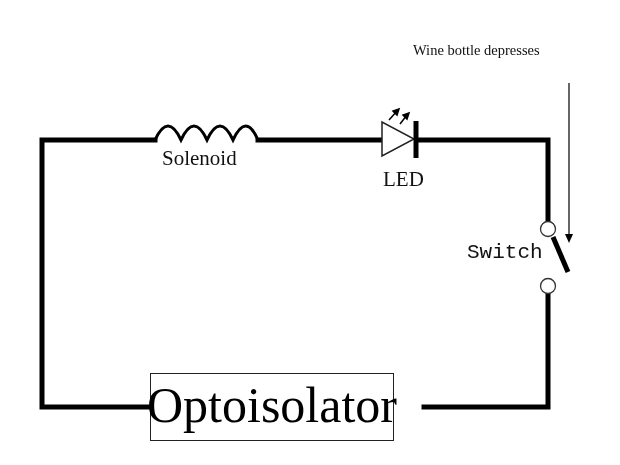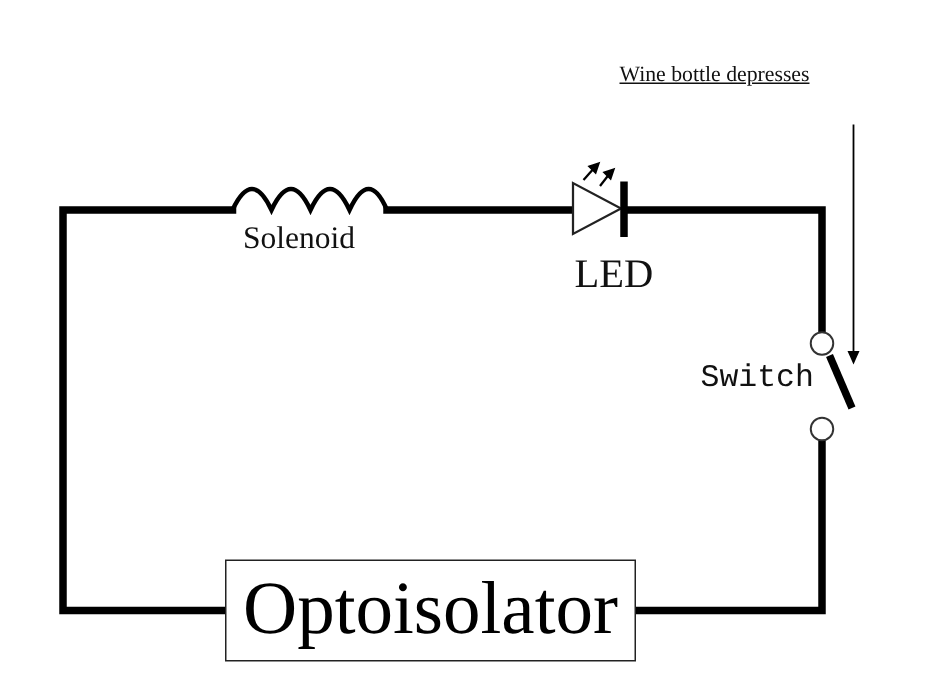--- a/index.html
+++ b/index.html
@@ -1,24 +1,24 @@
 <!DOCTYPE html>
 <html><head>
 <meta charset="utf-8">
 <style>
   html, body { margin: 0; padding: 0; background: #ffffff; }
   body { width: 620px; height: 465px; position: relative; overflow: hidden;
          font-family: "Liberation Serif", "DejaVu Serif", serif; color: #000; }
   svg { position: absolute; left: 0; top: 0; }
   .label { position: absolute; white-space: nowrap; color: #111; }
-  .note { left: 413px; top: 41px; font-size: 14.5px; line-height: 19px; text-decoration: underline; }
+  .note { left: 413px; top: 41px; font-size: 14.5px; line-height: 19px; }
   .sol-label { left: 162px; top: 146px; font-size: 21px; text-align: center; }
-  .led-label { left: 383px; top: 167px; font-size: 27px; }
+  .led-label { left: 383px; top: 167px; font-size: 21px; }
   .sw-label { left: 467px; top: 241px; font-size: 21px; font-family: Liberation Mono, monospace; }
-  .opto-box { position: absolute; left: 150px; top: 373px; width: 274px; height: 68px;
+  .opto-box { position: absolute; left: 150px; top: 373px; width: 244px; height: 68px;
               border: 1.5px solid #222; box-sizing: border-box; background: #fff;
               display: flex; align-items: center; justify-content: center; }
   .opto-label { font-size: 50px; line-height: 1; position: relative; top: -2px; }
 </style>
 </head>
 <body>
 
 <svg width="620" height="465" viewBox="0 0 620 465">
 
   <g stroke="#000" stroke-width="5" fill="none" stroke-linejoin="miter" stroke-linecap="square">

